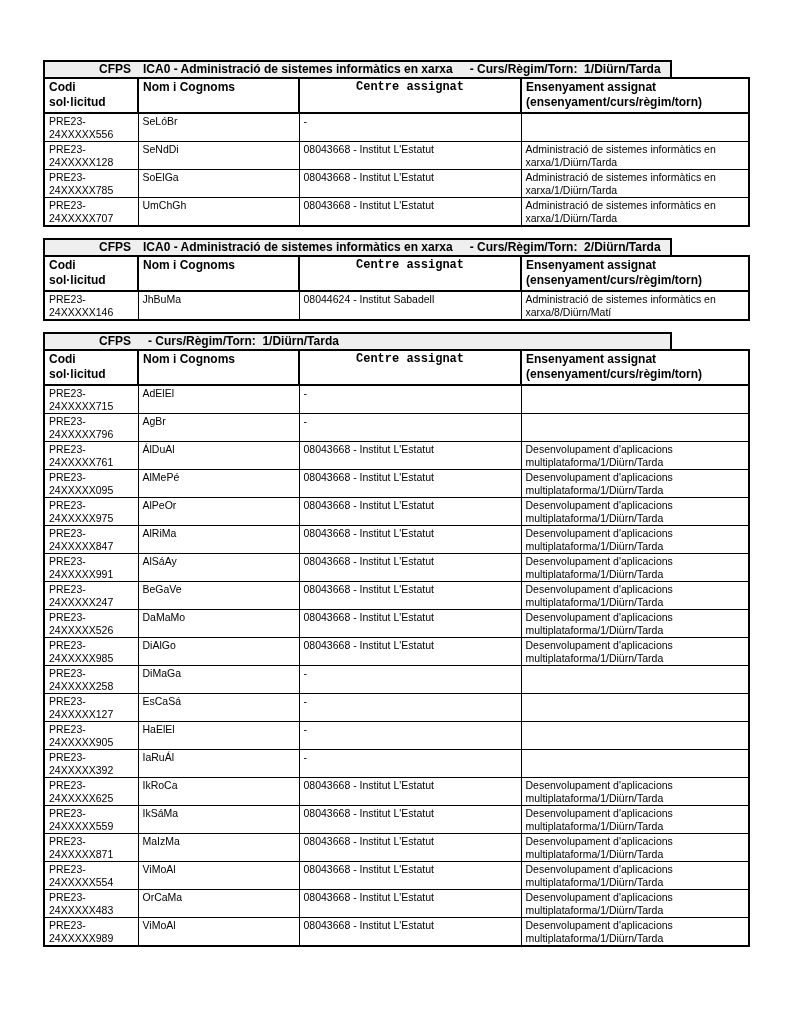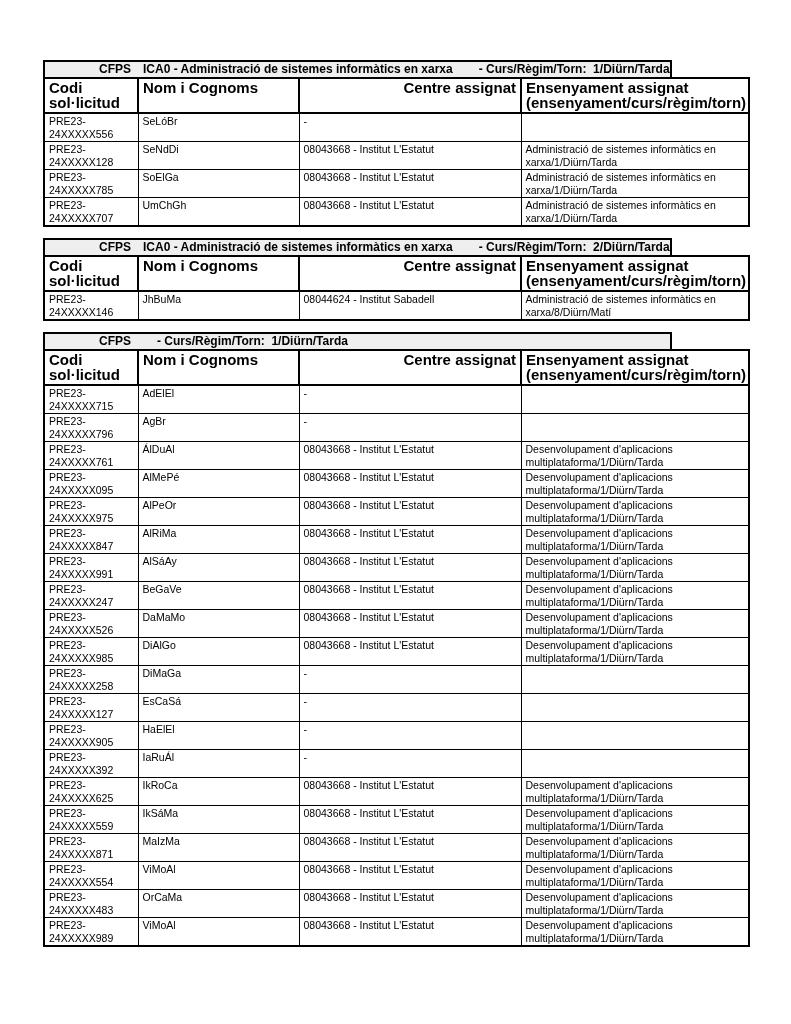--- a/index.html
+++ b/index.html
@@ -32,48 +32,48 @@
     font-weight: bold;
     font-size: 12px;
     line-height: 13px;
     padding: 1px 2px 1px 0;
     box-sizing: border-box;
     position: relative;
     z-index: 2;
   }
   .t-prefix { width: 86px; text-align: right; flex: 0 0 auto; }
   .t-name   { margin-left: 12px; white-space: pre; text-align: right; }
-  .t-suffix { margin-left: 26px; white-space: pre; }
+  .t-suffix { margin-left: 17px; white-space: pre; }
 
   table.grid {
     border-collapse: collapse;
     table-layout: fixed;
     width: 705px;
     margin-top: -2px;
     position: relative;
     z-index: 1;
     border: 2px solid #000;
   }
   col.c1 { width: 94px; }
   col.c2 { width: 161px; }
   col.c3 { width: 222px; }
   col.c4 { width: 228px; }
 
   thead th {
     border: 2px solid #000;
-    font-size: 15px;
+    font-size: 12px;
     font-weight: bold;
     text-align: left;
     vertical-align: top;
     line-height: 15px;
     padding: 1px 4px 2px 4px;
     background: #ffffff;
   }
   thead th .line { display: block; }
-  thead th.center { text-align: right; }
+  thead th.center { text-align: center; font-family: Liberation Mono, monospace; }
   thead th .line-right { display: block; }
 
   tbody td {
     border: 1px solid #000;
     font-size: 10.5px;
     line-height: 13px;
     vertical-align: top;
     padding: 1px 4px 0 4px;
     height: 26px;
     overflow: hidden;

